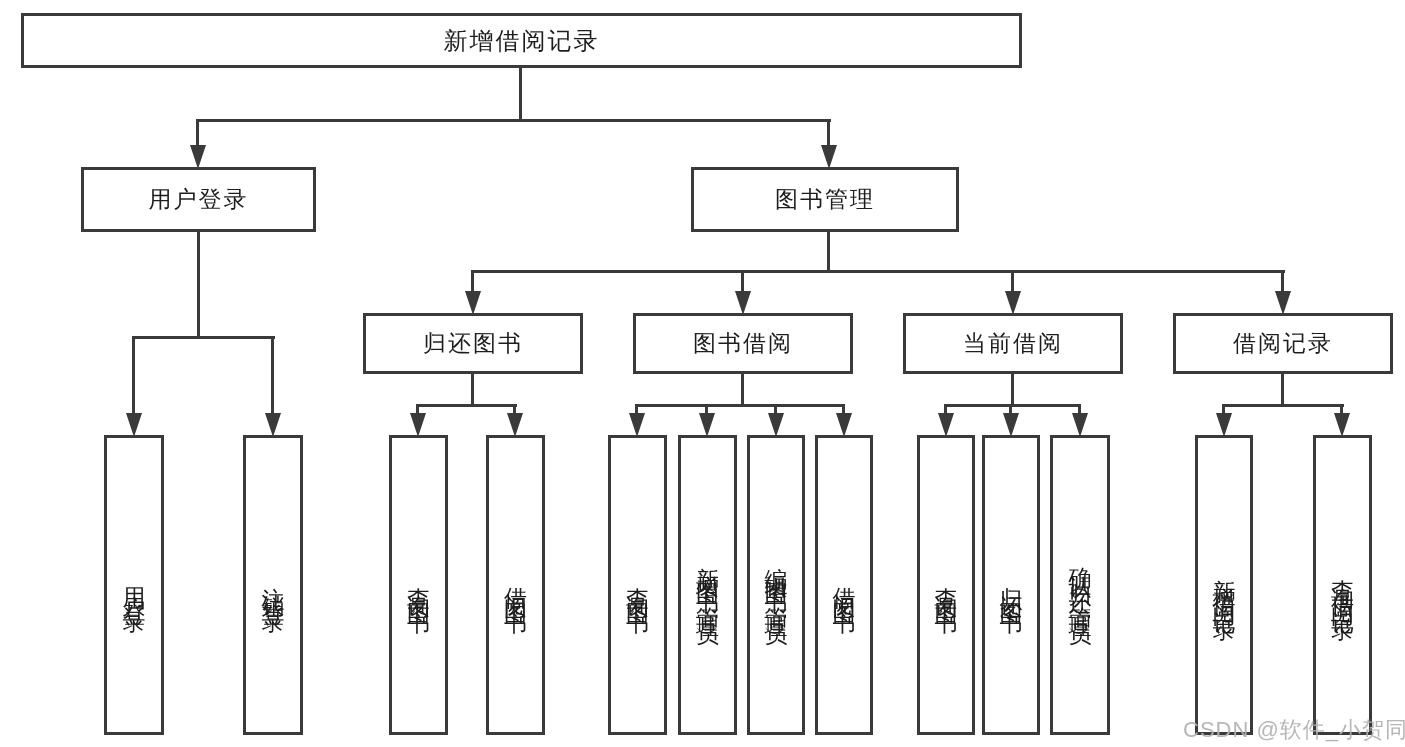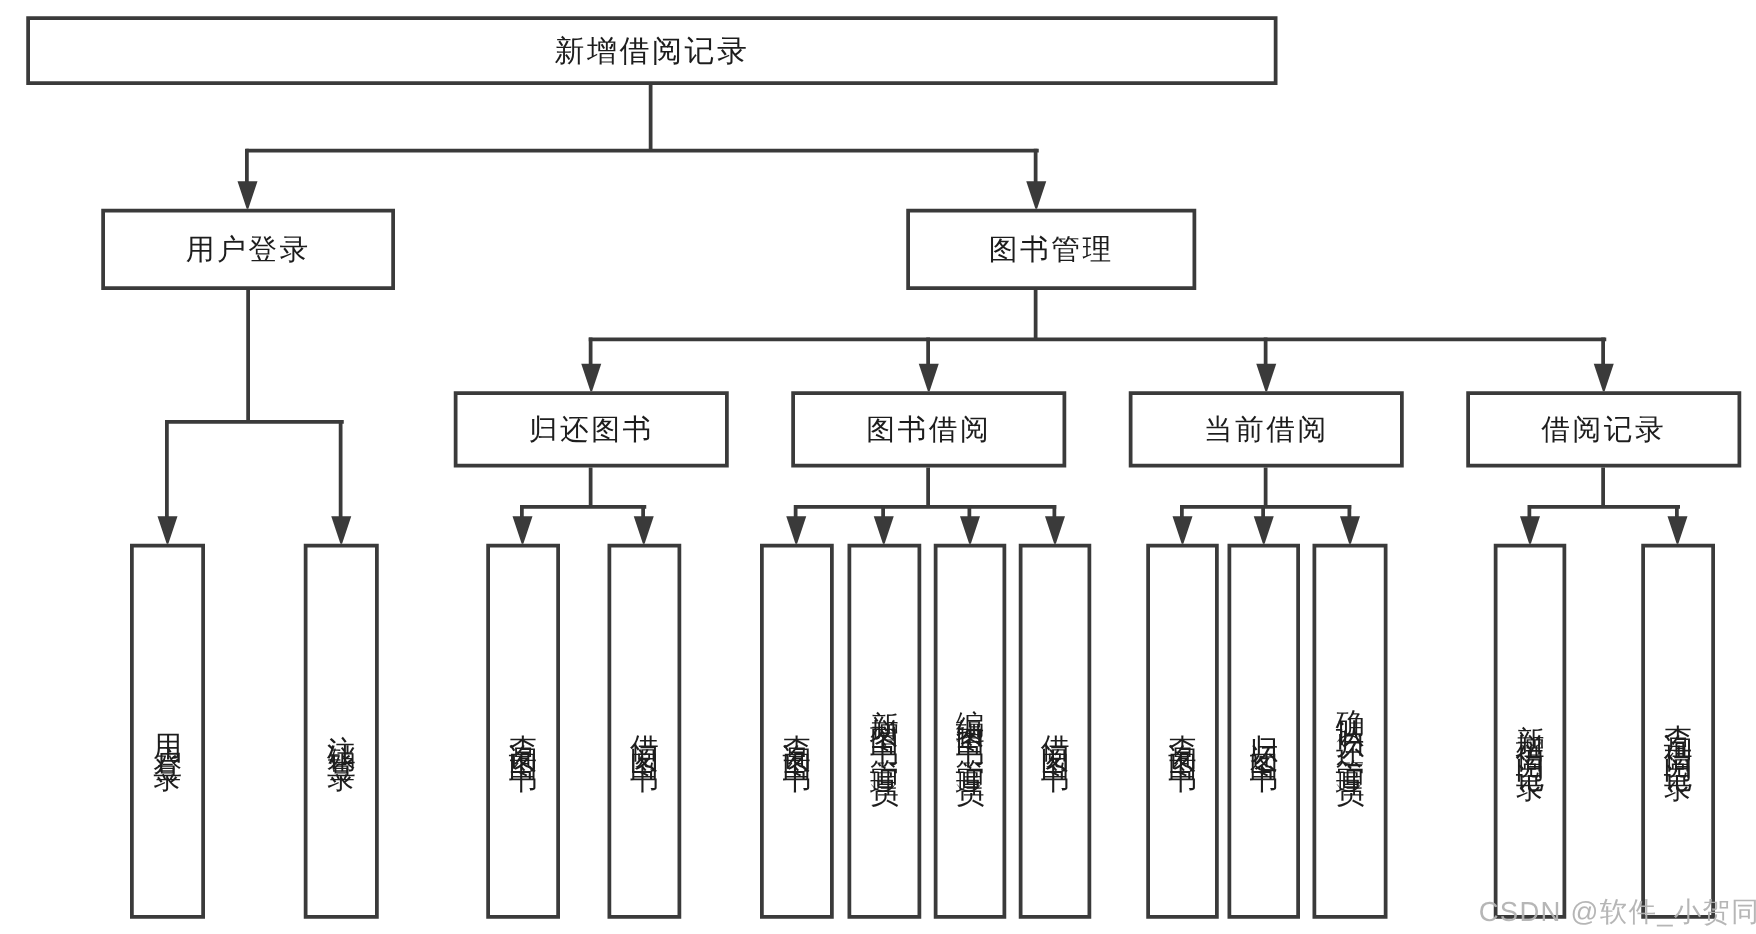--- a/index.html
+++ b/index.html
@@ -86,21 +86,21 @@
       <div class="head"></div>
     </div>
   <div class="drop" style="left:821px;top:119px;height:50px;">
       <div class="stem"></div>
       <div class="head"></div>
     </div>
 
   <div class="box" style="left:81px;top:167px;width:235px;height:65px;">
     <span>用户登录</span>
   </div>
-  <div class="box" style="left:725px;top:167px;width:232px;height:65px;">
+  <div class="box" style="left:691px;top:167px;width:268px;height:65px;">
     <span>图书管理</span>
   </div>
 
   <div class="vline" style="left:197px;top:230px;height:108px;"></div>
   <div class="hline" style="left:132px;top:336px;width:143px;"></div>
   <div class="drop" style="left:126px;top:336px;height:101px;">
       <div class="stem"></div>
       <div class="head"></div>
     </div>
   <div class="drop" style="left:265px;top:336px;height:101px;">

